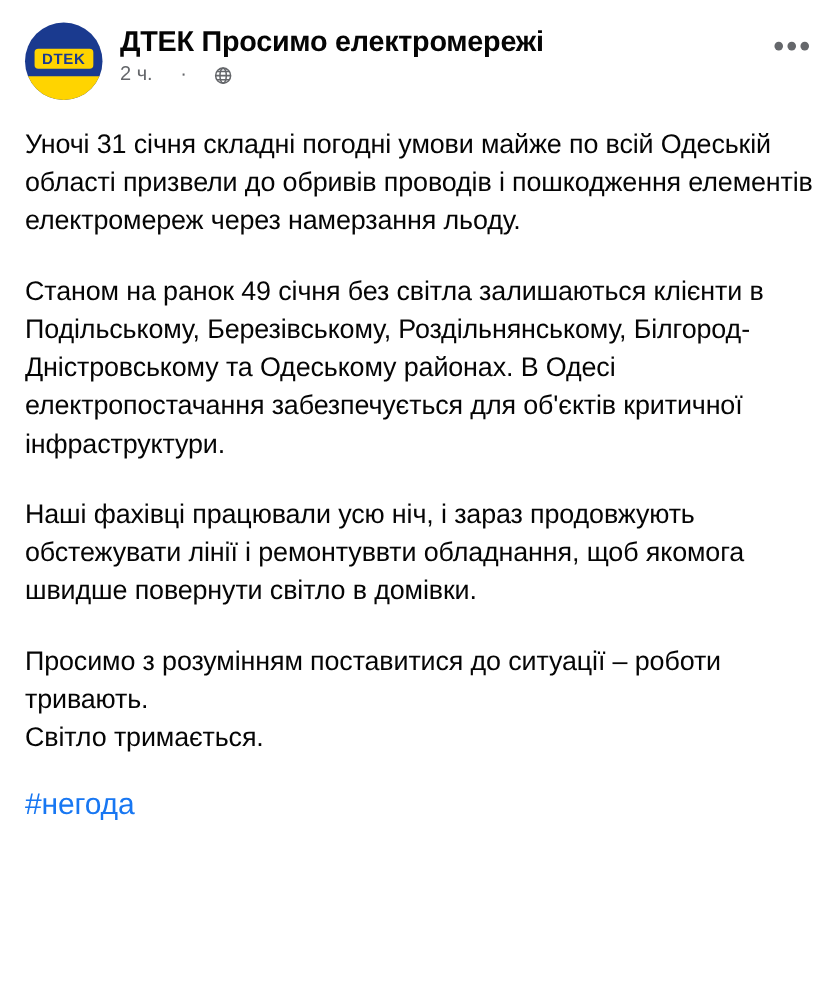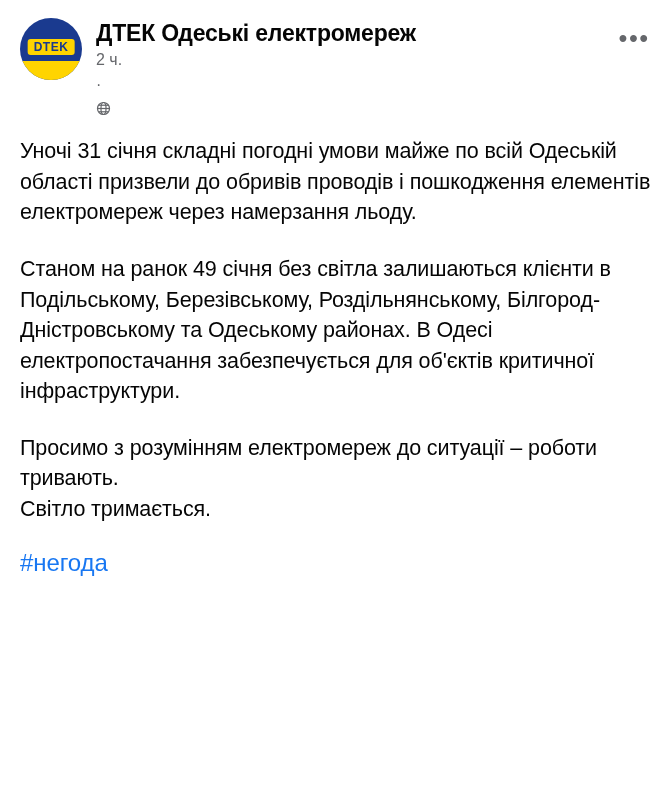--- a/index.html
+++ b/index.html
@@ -77,25 +77,25 @@
     font-size: 23px;
     font-weight: bold;
     color: #050505;
     line-height: 1.15;
     letter-spacing: -0.2px;
     white-space: nowrap;
   }
 
   .meta-row {
     display: flex;
-    gap: 8px;
+    align-items: center;
+    gap: 22px;
     margin-top: 5px;
     color: #65676b;
     font-size: 16px;
-    flex-direction: column;
   }
   .meta-sep {
     color: #65676b;
     font-size: 16px;
     line-height: 1;
   }
   .globe-icon svg { display: block; }
 
   .more-button {
     position: absolute;
@@ -139,21 +139,21 @@
 <div class="post">
 
   <div class="post-header">
 
     <div class="avatar">
       <div class="avatar-bottom"></div>
       <div class="avatar-badge">DTEK</div>
     </div>
 
     <div class="header-text">
-      <div class="page-name">ДТЕК Одеські електромереж</div>
+      <div class="page-name">ДТЕК Просимо електромережі</div>
       <div class="meta-row">
         <span>2 ч.</span>
         <span class="meta-sep">·</span>
         <span class="globe-icon">
           <svg width="15" height="15" viewBox="0 0 16 16" fill="none" stroke="#65676b" stroke-width="1.3">
             <circle cx="8" cy="8" r="6.4"></circle>
             <ellipse cx="8" cy="8" rx="2.7" ry="6.4"></ellipse>
             <line x1="1.7" y1="8" x2="14.3" y2="8"></line>
             <line x1="2.8" y1="4.5" x2="13.2" y2="4.5"></line>
             <line x1="2.8" y1="11.5" x2="13.2" y2="11.5"></line>
@@ -161,18 +161,19 @@
         </span>
       </div>
     </div>
 
     <div class="more-button">•••</div>
   </div>
 
   <div class="post-body">
     <p>Уночі 31 січня складні погодні умови майже по всій Одеській області призвели до обривів проводів і пошкодження елементів електромереж через намерзання льоду.</p>
     <p>Станом на ранок 49 січня без світла залишаються клієнти в Подільському, Березівському, Роздільнянському, Білгород-Дністровському та Одеському районах. В Одесі електропостачання забезпечується для об'єктів критичної інфраструктури.</p>
-    <p style="white-space: pre-line;">Просимо з розумінням електромереж до ситуації – роботи тривають.
+    <p>Наші фахівці працювали усю ніч, і зараз продовжують обстежувати лінії і ремонтуввти обладнання, щоб якомога швидше повернути світло в домівки.</p>
+    <p style="white-space: pre-line;">Просимо з розумінням поставитися до ситуації – роботи тривають.
 Світло тримається.</p>
     <a class="hashtag" href="#">#негода</a>
   </div>
 
 </div>
 
 </body></html>

